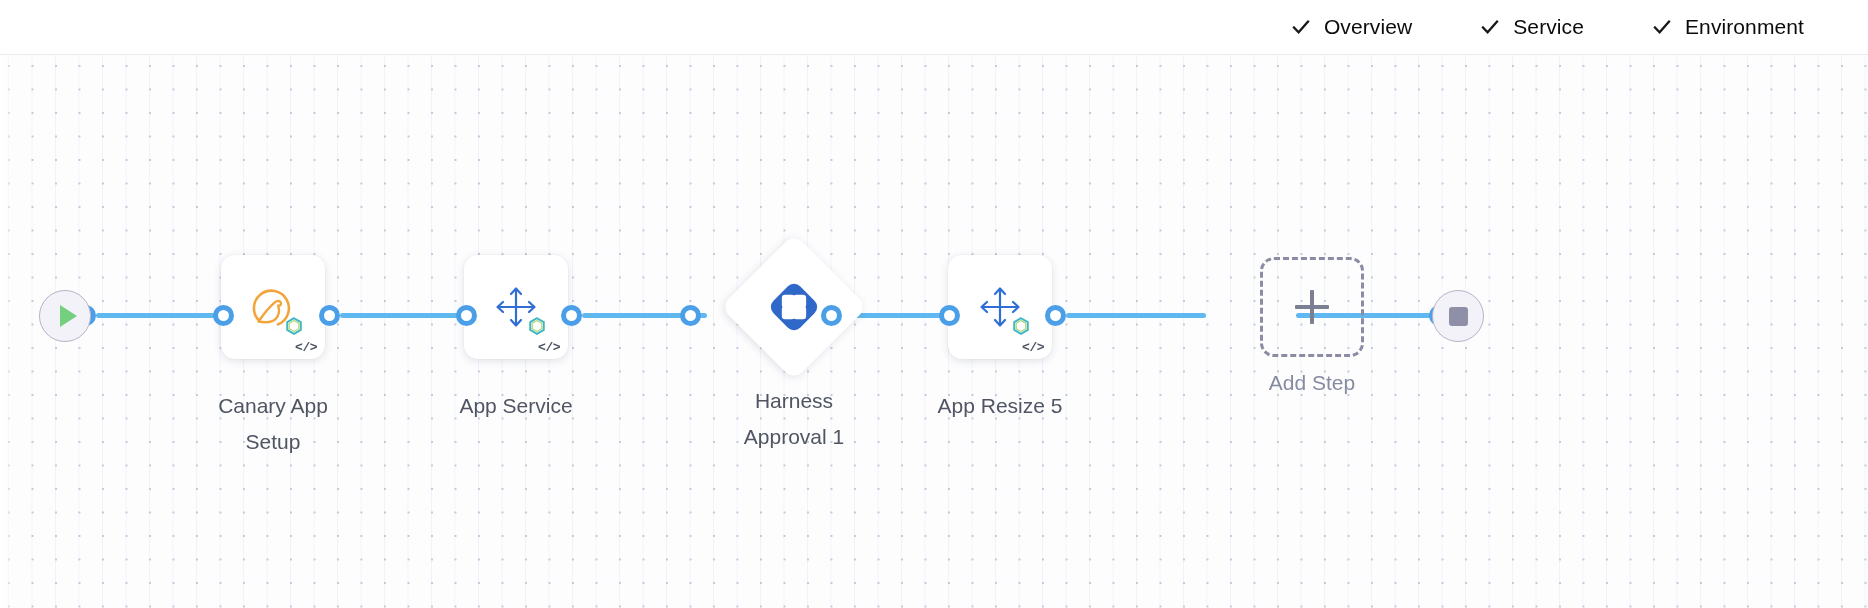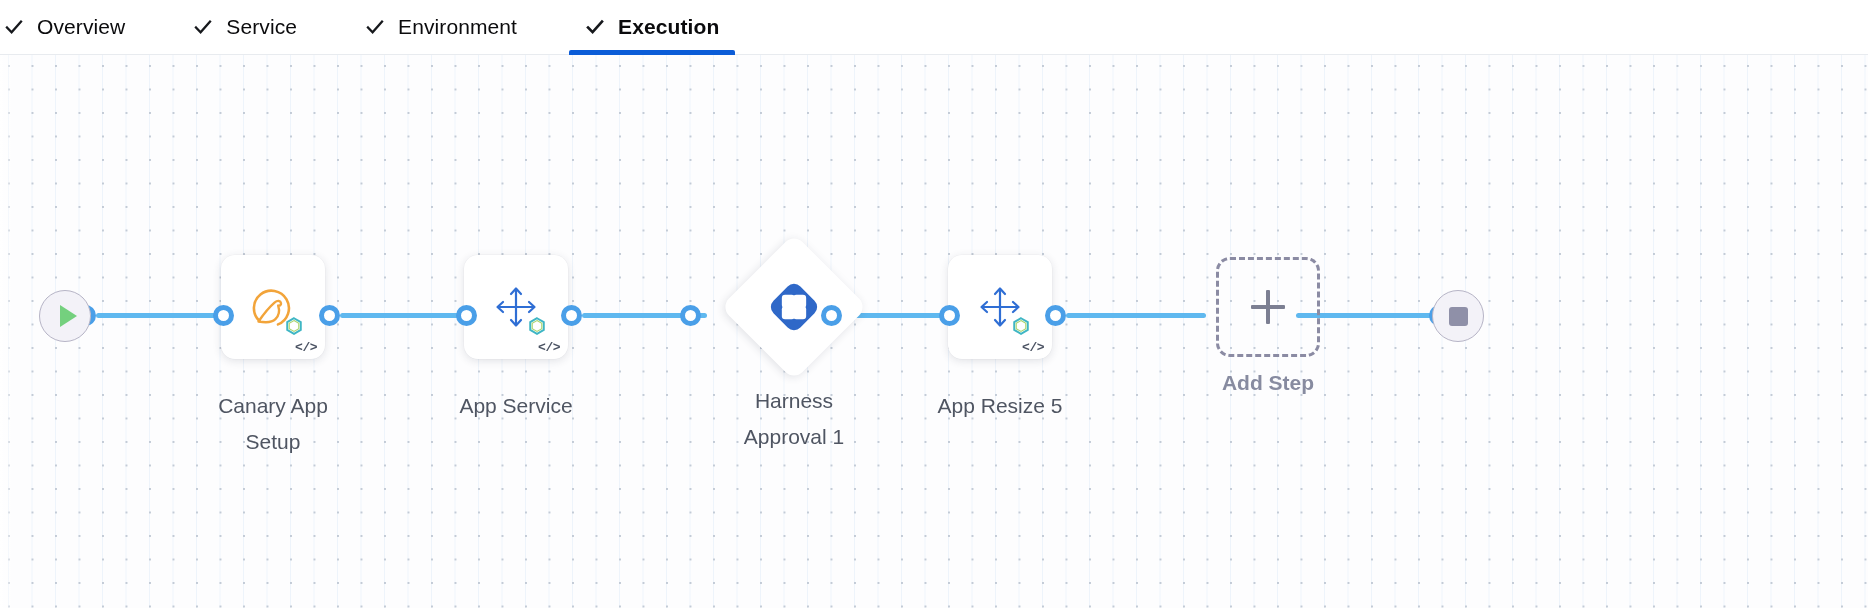--- a/index.html
+++ b/index.html
@@ -13,20 +13,21 @@
 
   
   .tabbar {
     position: relative;
     height: 55px;
     background: #ffffff;
     display: flex;
     align-items: center;
     border-bottom: 1px solid #e8ebef;
     z-index: 5;
+    justify-content: flex-end;
   }
   .tab {
     display: flex;
     align-items: center;
     height: 55px;
     position: relative;
     margin-right: 60px;
     cursor: pointer;
     padding: 0 4px;
   }
@@ -226,28 +227,20 @@
 
   <div class="tab">
     <span class="check">
       <svg width="20" height="20" viewBox="0 0 20 20">
           <path d="M3 10.5 L7.6 15.2 L17 4.6" stroke="#16181c" stroke-width="2.3" fill="none" stroke-linecap="square"></path>
         </svg>
     </span>
     <span class="tab-label">Environment</span>
   </div>
 
-  <div class="tab active">
-    <span class="check">
-      <svg width="20" height="20" viewBox="0 0 20 20">
-          <path d="M3 10.5 L7.6 15.2 L17 4.6" stroke="#16181c" stroke-width="2.6" fill="none" stroke-linecap="square"></path>
-        </svg>
-    </span>
-    <span class="tab-label">Execution</span>
-  </div>
 
 
 </div>
 
 <div class="canvas">
   <div class="flow">
 
     <div class="edge" style="left:96px;  width:150px;"></div>
     <div class="edge" style="left:340px; width:148px;"></div>
     <div class="edge" style="left:582px; width:125px;"></div>
@@ -347,21 +340,21 @@
               <polygon points="10,4.6 14.8,7.3 14.8,12.7 10,15.4 5.2,12.7 5.2,7.3" fill="none" stroke="#8dc63f" stroke-width="1.2" opacity="0.75"></polygon>
             </svg>
           </span>
         </div>
         <span class="code-badge">&lt;/&gt;</span>
       </div>
       <div class="step-label">App Resize 5</div>
     </div>
     <div class="port" style="left:1045px;"></div>
 
-    <div class="addstep" style="left:1216px;font-weight:bold;">
+    <div class="addstep" style="left:1260px;">
       <div class="addstep-box">
         <span class="plus-wrap">
           <span class="plus-h"></span>
             <span class="plus-v"></span>
         </span>
       </div>
       <div class="addstep-label">Add Step</div>
     </div>
 
     <div class="port" style="left:1429px;"></div>

